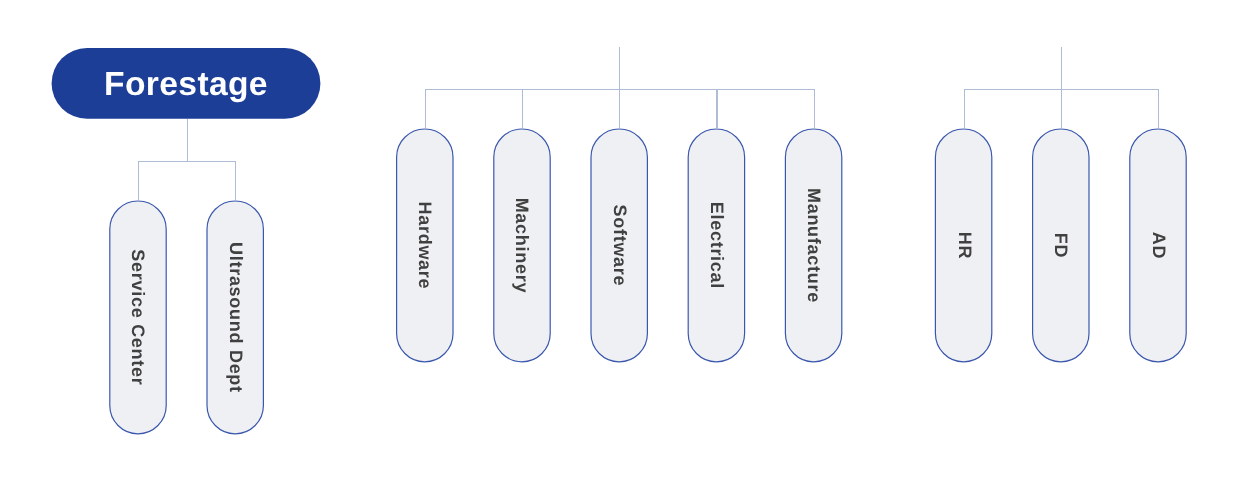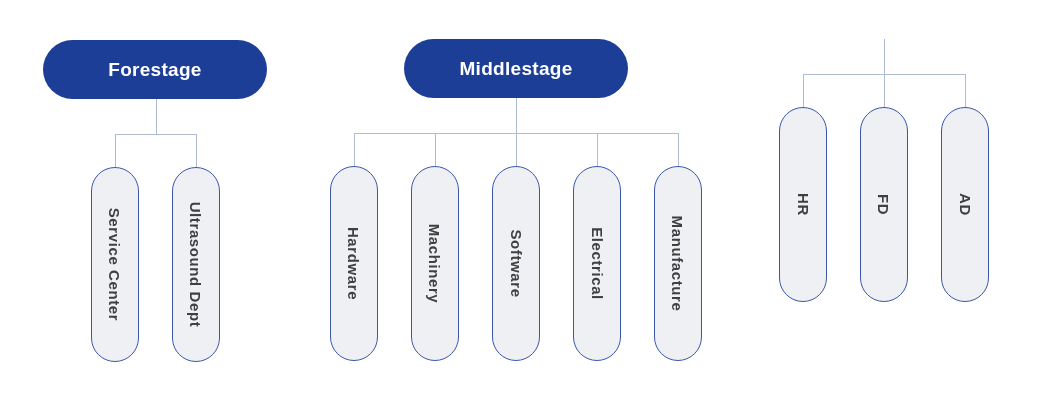--- a/index.html
+++ b/index.html
@@ -30,21 +30,21 @@
     height: 59px;
     border-radius: 30px;
     background: var(--header-bg, #1d3e97);
     display: flex;
     align-items: center;
     justify-content: center;
     flex: none;
   }
   .header-label {
     color: var(--header-text, #ffffff);
-    font-size: 19px;
+    font-size: 28px;
     font-weight: 700;
     letter-spacing: 0.3px;
     white-space: nowrap;
   }
   .connector {
     display: block;
     flex: none;
   }
   .connector path {
     stroke: var(--connector, #aebcd6);
@@ -90,23 +90,20 @@
     <div class="children-row">
         <div class="child-pill">
     <span class="child-label">Service Center</span>
   </div>
         <div class="child-pill">
     <span class="child-label">Ultrasound Dept</span>
   </div>
       </div>
   </div>
     <div class="section sec-1">
-    <div class="header-pill">
-      <span class="header-label">Middlestage</span>
-    </div>
     <svg class="connector" shape-rendering="crispEdges" width="372" height="68" viewBox="0 0 372 68">
         <path d="M 186.5 0 V 35.5 M 24.5 35.5 H 348.5 M 24.5 35 V 68 M 105.5 35 V 68 M 186.5 35 V 68 M 267.5 35 V 68 M 348.5 35 V 68"></path>
       </svg>
     <div class="children-row">
         <div class="child-pill">
     <span class="child-label">Hardware</span>
   </div>
         <div class="child-pill">
     <span class="child-label">Machinery</span>
   </div>

